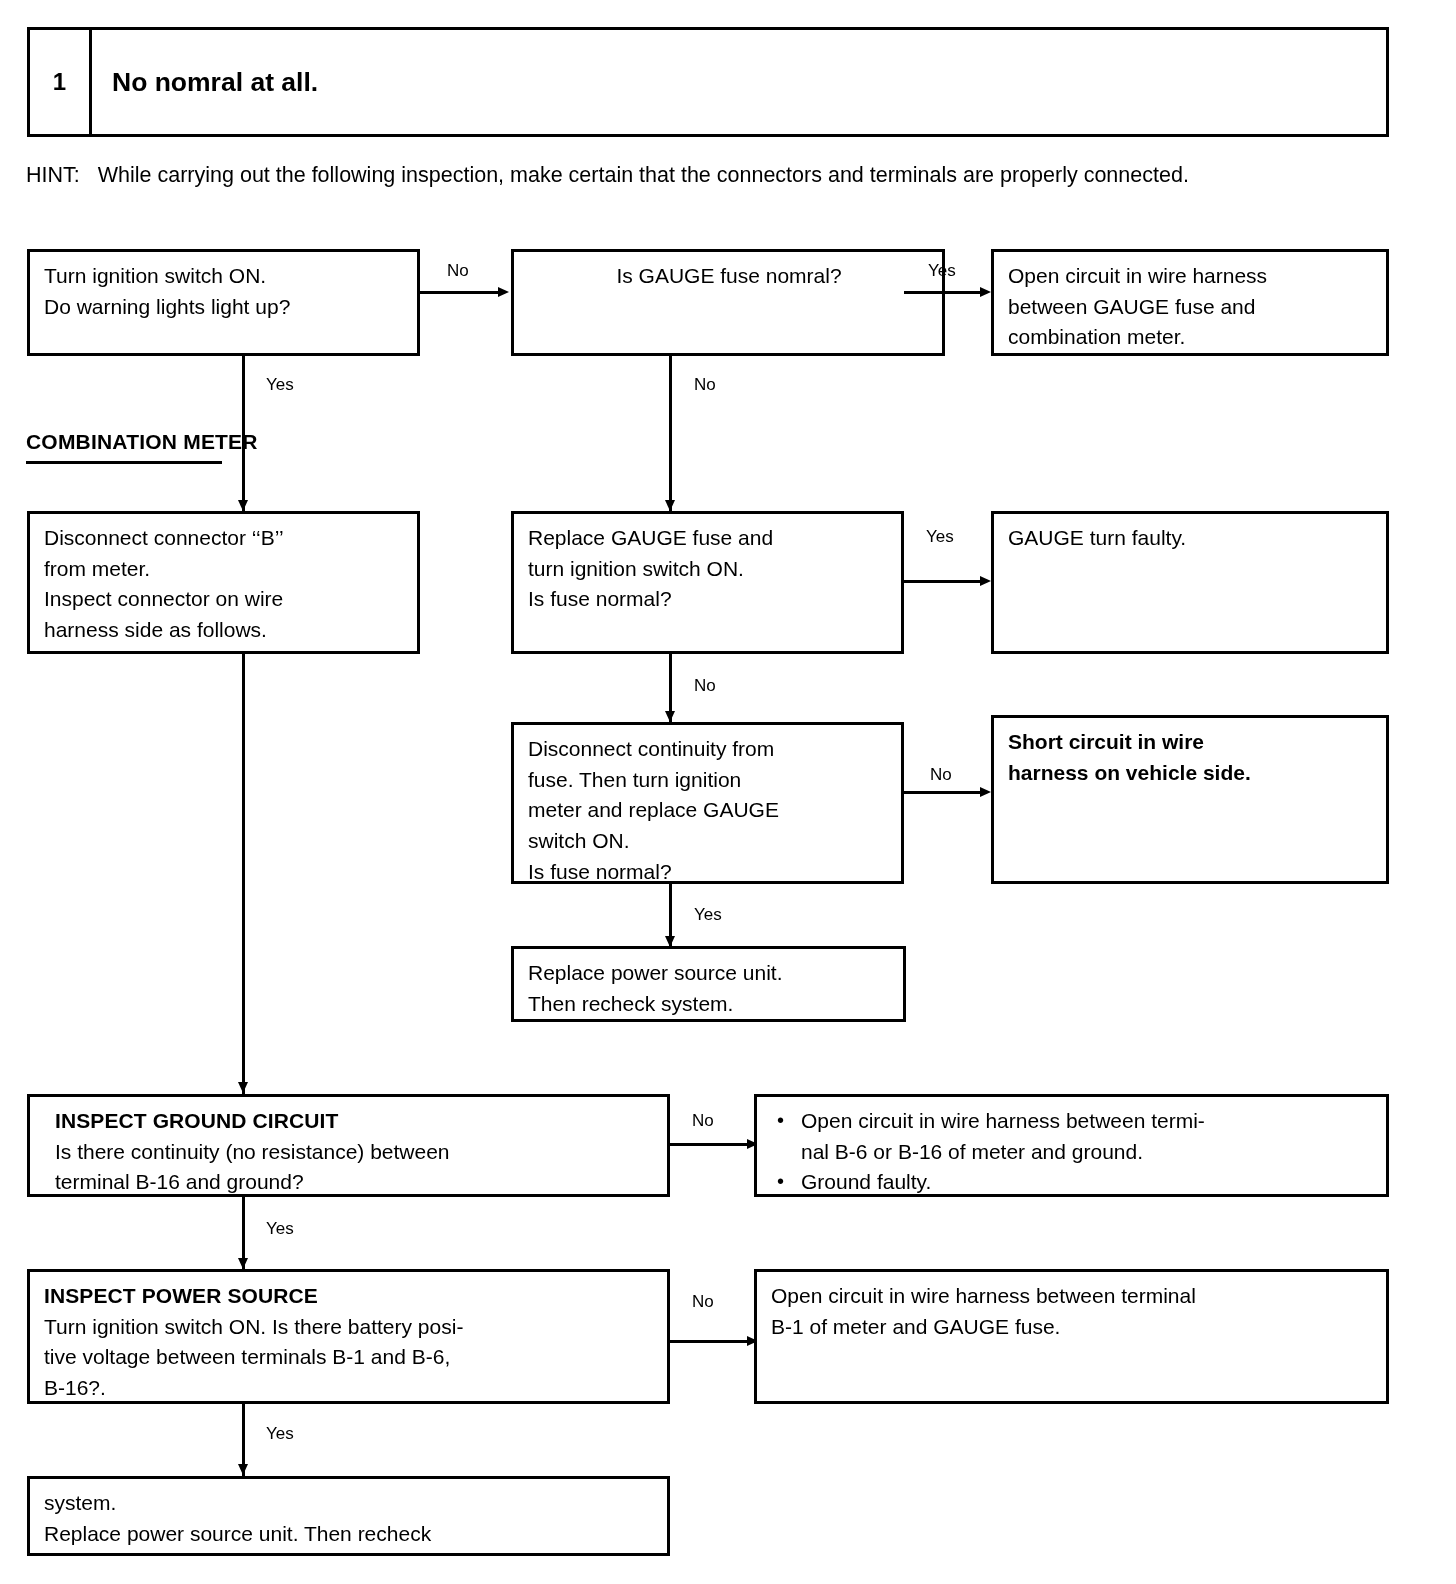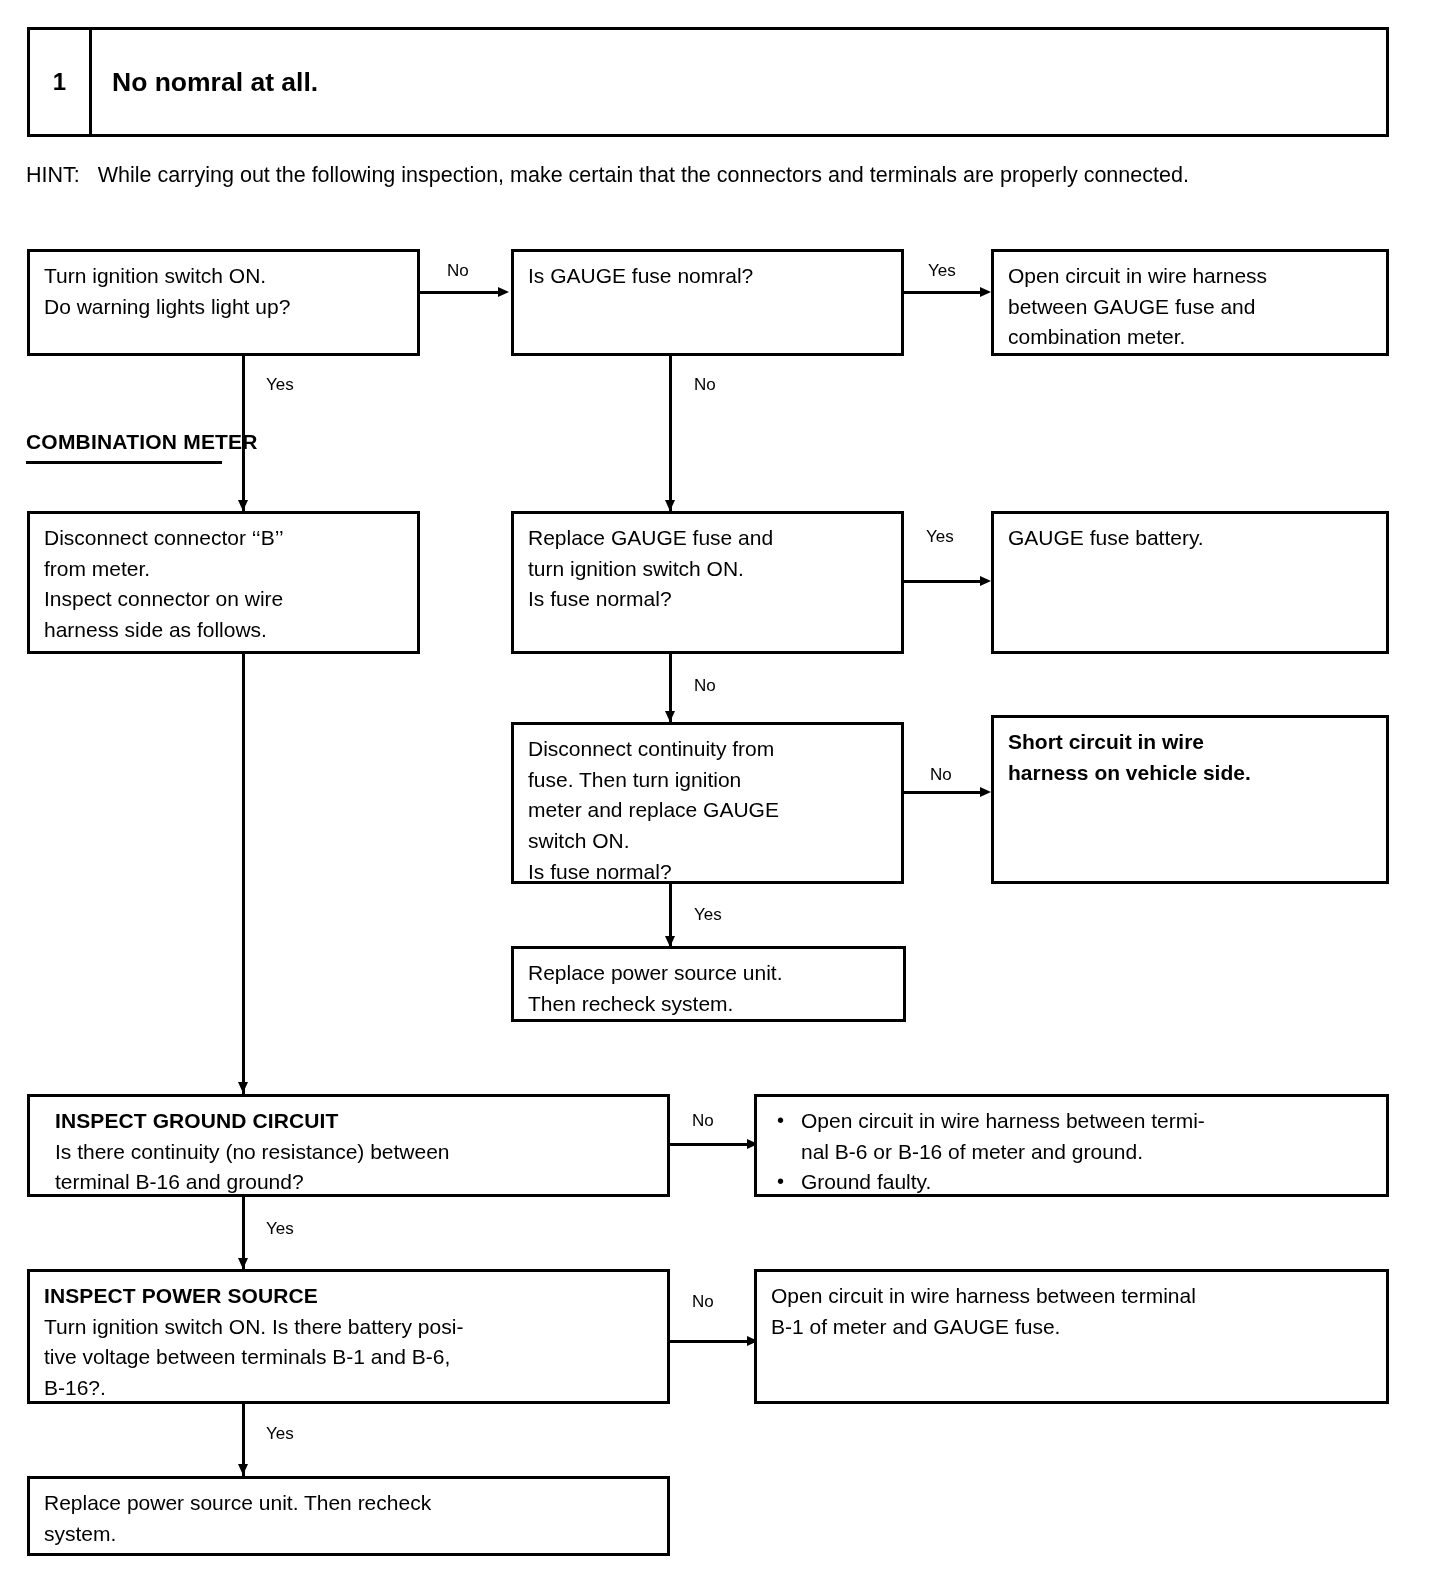--- a/index.html
+++ b/index.html
@@ -170,21 +170,21 @@
 
   <div class="fbox" style="left:27px; top:249px; width:393px; height:107px;">
     <span class="ln">Turn ignition switch ON.</span>
     <span class="ln">Do warning lights light up?</span>
   </div>
 
   <div class="hline" style="left:420px; top:291px; width:78px;"></div>
   <div class="arrow-right" style="left:498px; top:287px;"></div>
   <div class="elabel" style="left:447px; top:262px;">No</div>
 
-  <div class="fbox" style="left:511px; top:249px; width:393px; height:107px;">
+  <div class="fbox" style="left:511px; top:249px; width:434px; height:107px;text-align:center;">
     <span class="ln">Is GAUGE fuse nomral?</span>
   </div>
 
   <div class="hline" style="left:904px; top:291px; width:76px;"></div>
   <div class="arrow-right" style="left:980px; top:287px;"></div>
   <div class="elabel" style="left:928px; top:262px;">Yes</div>
 
   <div class="fbox" style="left:991px; top:249px; width:398px; height:107px;">
     <span class="ln">Open circuit in wire harness</span>
     <span class="ln">between GAUGE fuse and</span>
@@ -216,21 +216,21 @@
     <span class="ln">Replace GAUGE fuse and</span>
     <span class="ln">turn ignition switch ON.</span>
     <span class="ln">Is fuse normal?</span>
   </div>
 
   <div class="hline" style="left:904px; top:580px; width:76px;"></div>
   <div class="arrow-right" style="left:980px; top:576px;"></div>
   <div class="elabel" style="left:926px; top:528px;">Yes</div>
 
   <div class="fbox" style="left:991px; top:511px; width:398px; height:143px;">
-    <span class="ln">GAUGE fuse battery.</span>
+    <span class="ln">GAUGE turn faulty.</span>
   </div>
 
   <div class="vline" style="left:242px; top:654px; height:440px;"></div>
   <div class="arrow-down" style="left:238px; top:1082px;"></div>
 
   <div class="vline" style="left:669px; top:654px; height:68px;"></div>
   <div class="arrow-down" style="left:665px; top:711px;"></div>
   <div class="elabel" style="left:694px; top:677px;">No</div>
 
   <div class="fbox" style="left:511px; top:722px; width:393px; height:162px;">
@@ -301,17 +301,17 @@
   <div class="fbox" style="left:754px; top:1269px; width:635px; height:135px;">
     <span class="ln">Open circuit in wire harness between terminal</span>
     <span class="ln">B-1 of meter and GAUGE fuse.</span>
   </div>
 
   <div class="vline" style="left:242px; top:1404px; height:72px;"></div>
   <div class="arrow-down" style="left:238px; top:1464px;"></div>
   <div class="elabel" style="left:266px; top:1425px;">Yes</div>
 
   <div class="fbox" style="left:27px; top:1476px; width:643px; height:80px;">
+    <span class="ln">system.</span>
     <span class="ln">Replace power source unit. Then recheck</span>
-    <span class="ln">system.</span>
   </div>
 
 </div>
 
 </body></html>

